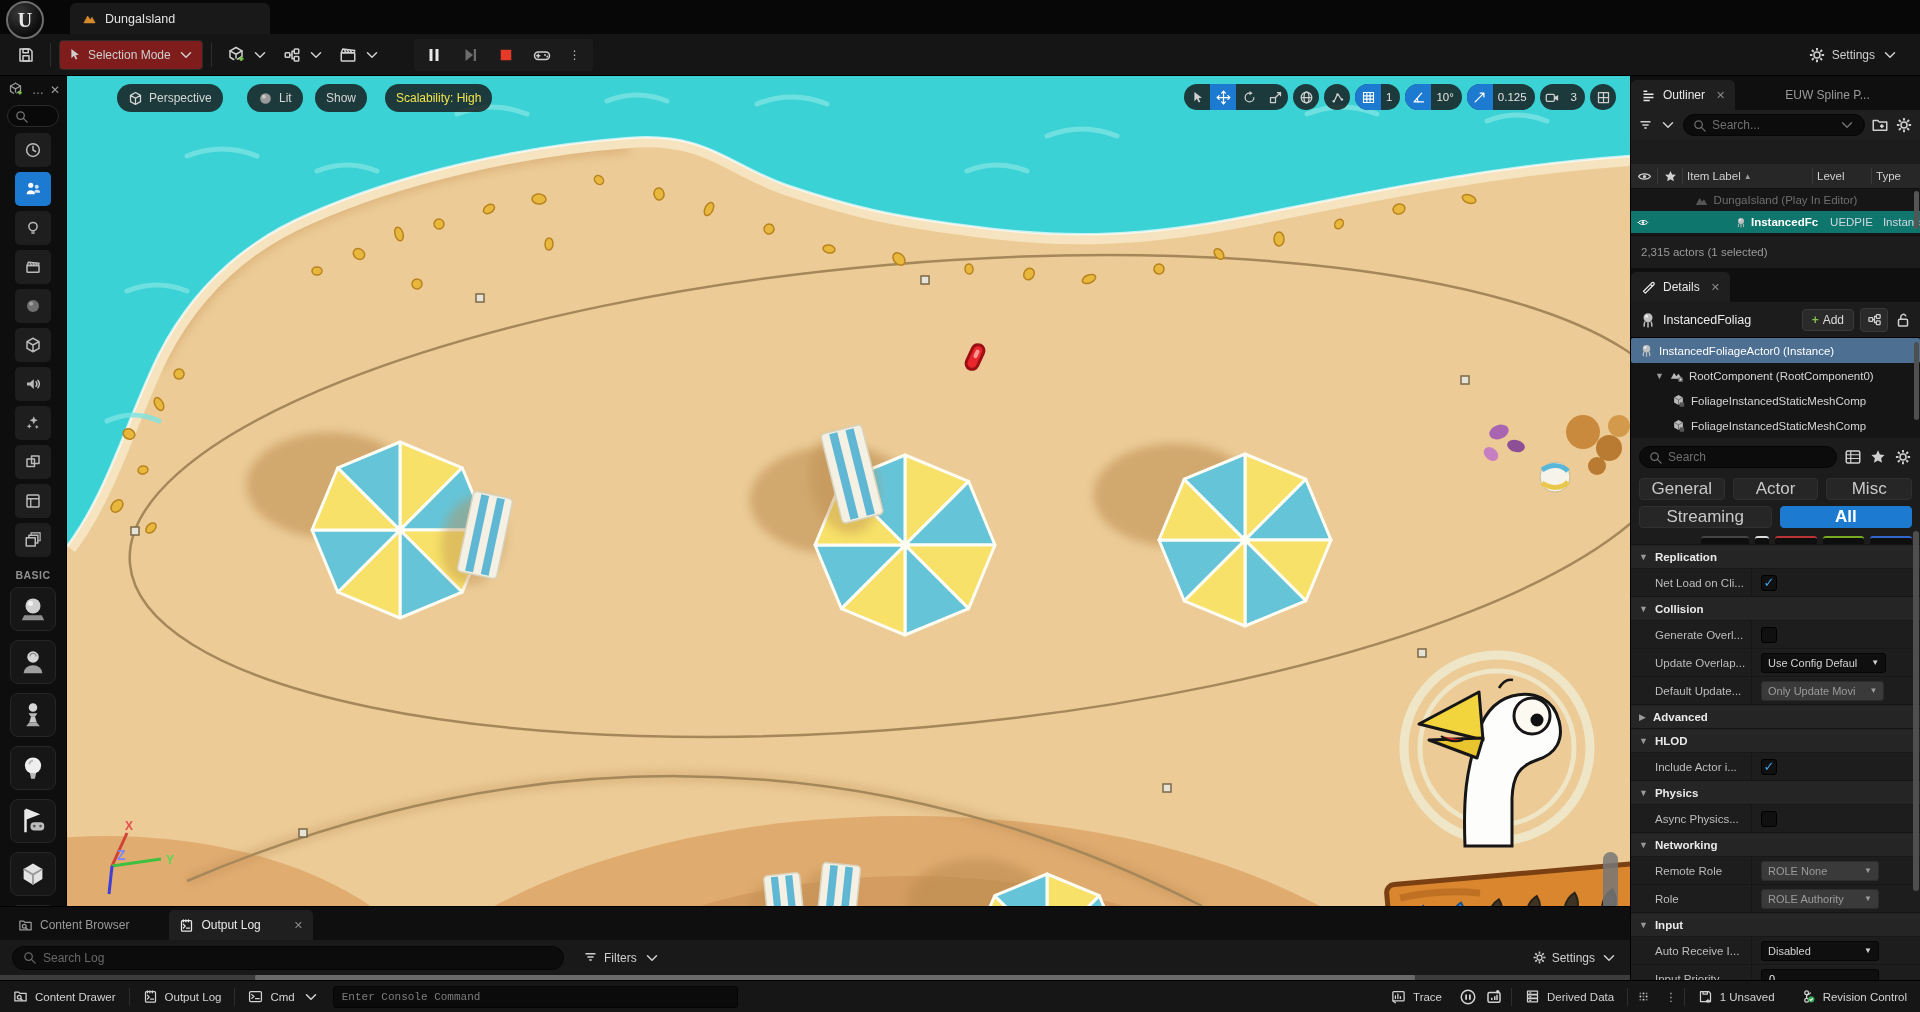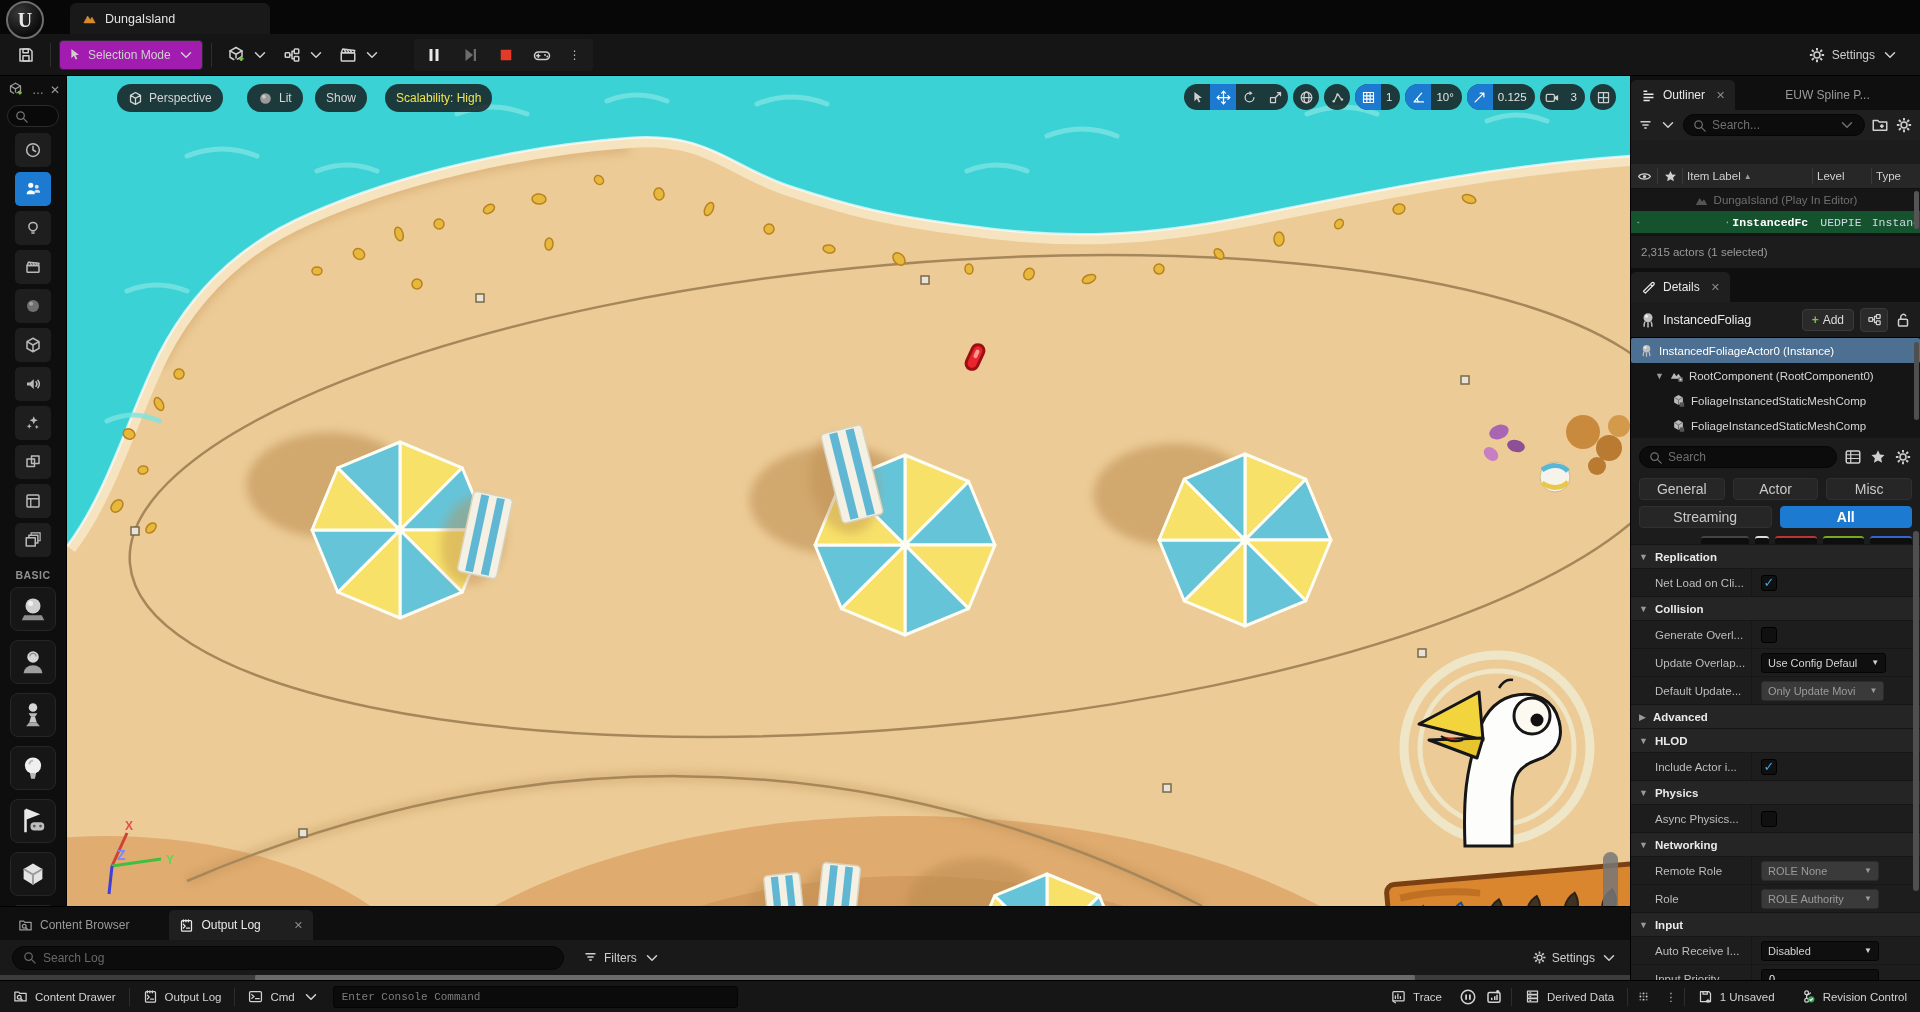--- a/index.html
+++ b/index.html
@@ -15,21 +15,21 @@
     color:#e8e8e8; font-family:"Liberation Serif",serif; font-size:20px; font-weight:bold; }
   #level-tab { position:absolute; left:70px; top:3px; height:31px; width:200px; background:#191919;
     border-radius:6px 6px 0 0; display:flex; align-items:center; gap:8px; padding:0 12px; }
   #level-tab .txt { color:#e3e3e3; font-size:12.5px; }
 
   
   #toolbar { position:absolute; left:0; top:34px; width:1920px; height:42px; background:#151515;
     border-bottom:1px solid #000; display:flex; align-items:center; }
   .tb-sep { width:1px; height:24px; background:#2d2d2d; margin:0 8px; }
   .tb-btn { display:flex; align-items:center; gap:6px; padding:5px 7px; border-radius:4px; color:#cfcfcf; cursor:default; }
-  .pill { background:#a21caf; border:1px solid #2a2a2a; }
+  .pill { background:#7f1d1d; border:1px solid #2a2a2a; }
   .chev { width:10px; height:10px; }
   .icon { display:inline-flex; width:18px; height:18px; }
   .icon svg { width:100%; height:100%; }
   .icon16 { width:15px; height:15px; }
   #play-cluster { display:flex; align-items:center; gap:4px; background:#1b1b1b; border-radius:4px; padding:2px 4px; margin-left:26px; }
   #toolbar-right { margin-left:auto; display:flex; align-items:center; padding-right:14px; }
 
   
   #left-panel { position:absolute; left:0; top:76px; width:67px; height:830px; background:#0e0e0e; border-right:1px solid #000; }
   #viewport { position:absolute; left:67px; top:76px; width:1563px; height:830px; background:#eccb96; overflow:hidden; }
@@ -70,38 +70,38 @@
   .rp-tab.ghost { color:#9a9a9a; }
   #outliner-bar { height:30px; display:flex; align-items:center; gap:6px; padding:0 7px; background:#1f1f1f; flex:0 0 auto; }
   .searchbox { flex:1; height:22px; background:#0c0c0c; border:1px solid #060606; border-radius:11px;
     display:flex; align-items:center; gap:5px; padding:0 8px; color:#6f6f6f; }
   #outliner-cols { height:25px; background:#272727; display:flex; align-items:center; font-size:11.5px; color:#d0d0d0; border-bottom:1px solid #111; flex:0 0 auto;margin-top:24px; }
   #outliner-cols .c { padding:0 4px; display:flex; align-items:center; gap:3px; }
   #outliner-cols .div { width:1px; height:16px; background:#3a3a3a; }
   #outliner-rows { height:46px; background:#161616; position:relative; flex:0 0 auto; }
   .o-row { height:22px; display:flex; align-items:center; font-size:11.5px; }
   .o-row.dim { color:#6f6f6f; justify-content:center; gap:5px; }
-  .o-row.sel { background:#14532d; color:#fff;font-family:Liberation Mono, monospace; }
+  .o-row.sel { background:#0f766e; color:#fff; }
   #outliner-foot { height:33px; display:flex; align-items:center; padding:0 10px; color:#9a9a9a; background:#1c1c1c; border-top:1px solid #111; flex:0 0 auto; font-size:11.5px; }
   .mini-scroll { position:absolute; right:1px; top:2px; width:5px; height:38px; border-radius:3px; background:#555; }
 
   #details-name { height:35px; display:flex; align-items:center; gap:6px; padding:0 8px; background:#1c1c1c; flex:0 0 auto; }
   #details-name .nm { color:#ececec; font-size:12.5px; flex:0 1 auto; white-space:nowrap; overflow:hidden; }
   .btn { background:#2a2a2a; border:1px solid #3a3a3a; border-radius:4px; display:flex; align-items:center; gap:4px; padding:3px 9px; color:#dcdcdc; }
   .plus { color:#7dc24a; font-weight:bold; }
   .sq-btn { background:#2a2a2a; border:1px solid #3a3a3a; border-radius:4px; width:28px; height:24px; display:flex; align-items:center; justify-content:center; }
   #comp-tree { background:#151515; position:relative; flex:0 0 auto; border-top:1px solid #000; }
   .ct-row { height:25px; display:flex; align-items:center; gap:5px; font-size:11.5px; color:#d6d6d6; padding-left:8px; }
   .ct-row.sel { background:#4c6f92; color:#fff; border-radius:2px; }
   .ct-row .lbl { white-space:nowrap; overflow:hidden; }
   #details-search { height:38px; display:flex; align-items:center; gap:7px; padding:0 8px; background:#1c1c1c; flex:0 0 auto; }
   #chips { padding:2px 8px 6px; display:flex; flex-direction:column; gap:6px; background:#1c1c1c; flex:0 0 auto; }
   .chip-row { display:flex; gap:8px; }
   .chip { flex:1; height:22px; background:#262626; border:1px solid #303030; border-radius:4px;
-    display:flex; align-items:center; justify-content:center; color:#c9c9c9; font-size:14px; }
+    display:flex; align-items:center; justify-content:center; color:#c9c9c9; font-size:17px; }
   .chip.on { background:var(--accent,#1d7ad1); border-color:var(--accent,#1d7ad1); color:#fff; font-weight:bold; }
   #clip-sliver { height:10px; overflow:hidden; background:#1c1c1c; display:flex; gap:6px; padding:2px 8px 0 70px; flex:0 0 auto; }
   #clip-sliver .b { height:16px; border-radius:3px; background:#0e0e0e; border-top:2px solid #444; }
   #sections { flex:1; overflow:hidden; background:#1d1d1d; position:relative; }
   .sec-head { height:24px; background:#252525; border-top:1px solid #141414; display:flex; align-items:center; gap:7px;
     padding:0 8px; color:#eaeaea; font-weight:bold; font-size:11.5px; }
   .sec-head .tri { color:#9a9a9a; font-size:9px; }
   .prop-row { height:28px; display:flex; align-items:center; border-top:1px solid #171717; }
   .prop-row .pl { width:120px; padding-left:24px; color:#bdbdbd; font-size:11.5px; white-space:nowrap; overflow:hidden; flex:0 0 auto; }
   .prop-ctl { flex:1; display:flex; align-items:center; border-left:1px solid #171717; height:100%; padding-left:9px; }

